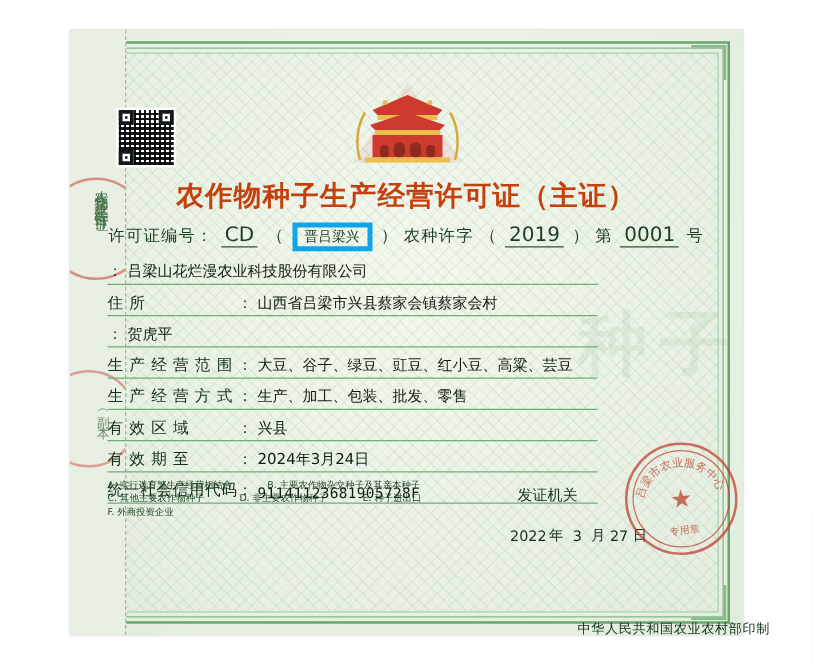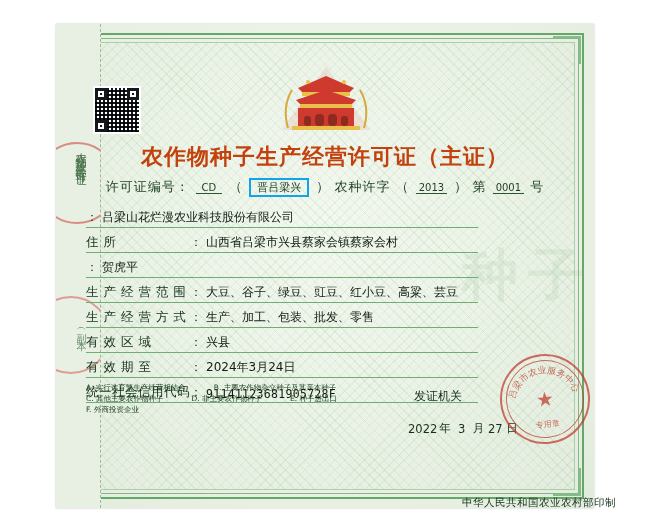--- a/index.html
+++ b/index.html
@@ -200,29 +200,29 @@
     white-space: nowrap;
   }
   #licno-row .lbl { letter-spacing: 1px; }
   #licno-row .code-box {
     display: inline-block;
     min-width: 20px;
     text-align: center;
     border-bottom: 1px solid #2b5730;
     margin: 0 2px;
     padding: 0 3px;
-    font-size: 10px;
+    font-size: 16px;
   }
   #licno-row .brack {
     display: inline-block;
     padding: 0 1px;
   }
   #licno-row .paren-box {
     display: inline-block;
-    border: 2px solid #0ea5e9;
+    border: 4px solid #0ea5e9;
     padding: 0 6px;
     font-size: 11px;
     margin: 0 2px;
   }
 
   
   #fields {
     position: absolute;
     left: 86px;
     top: 206px;
@@ -435,21 +435,21 @@
   <div id="title">农作物种子生产经营许可证（主证）</div>
 
   <div id="licno-row">
     <span class="lbl">许可证编号：</span>
     <span class="code-box">CD</span>
     <span class="brack">（</span>
     <span class="paren-box">晋吕梁兴</span>
     <span class="brack">）</span>
     <span class="lbl">农种许字</span>
     <span class="brack">（</span>
-    <span class="code-box">2013</span>
+    <span class="code-box">2019</span>
     <span class="brack">）</span>
     <span class="lbl">第</span>
     <span class="code-box">0001</span>
     <span class="lbl">号</span>
   </div>
 
   <div id="fields">
 
     <div class="f-row">
       <div class="f-colon">：</div>

